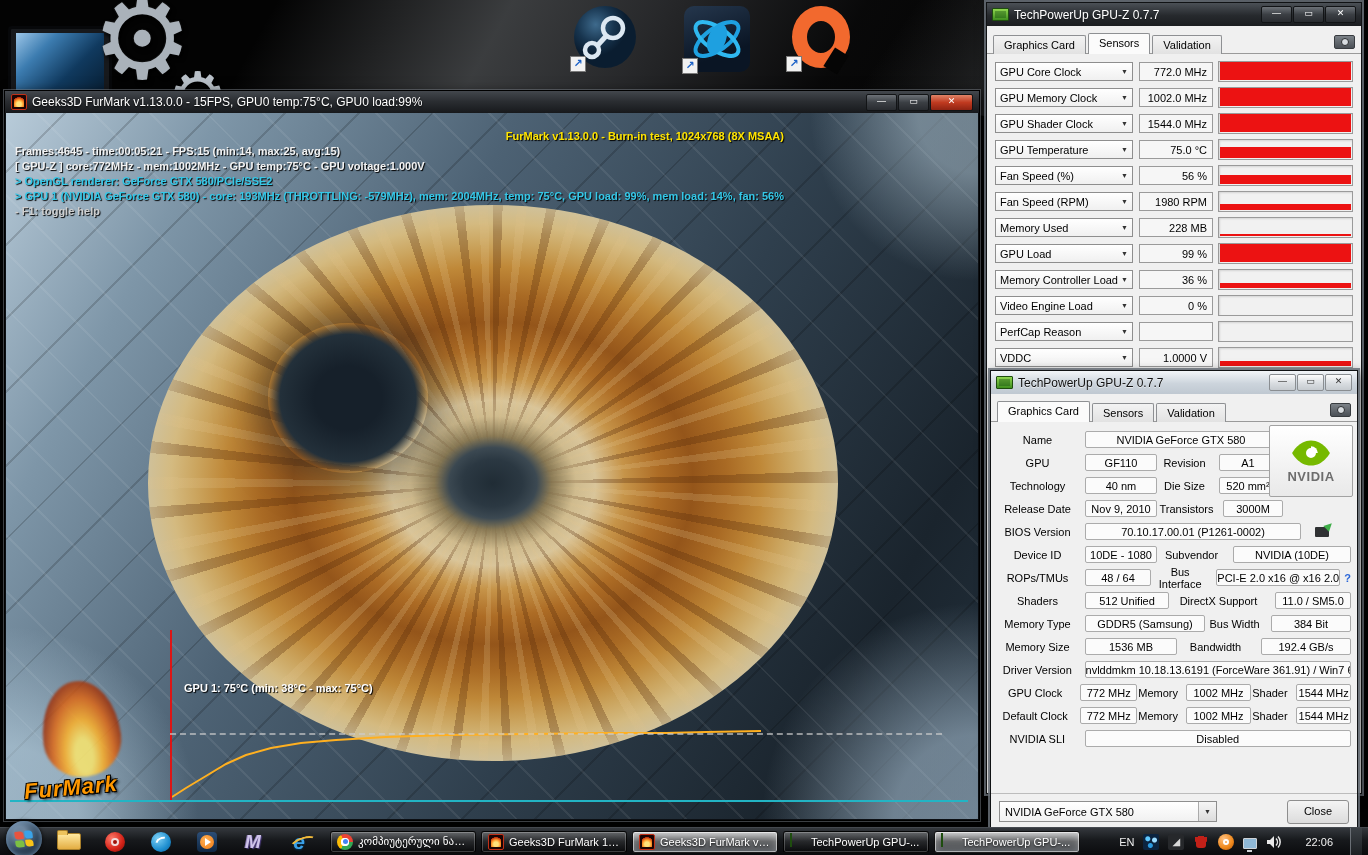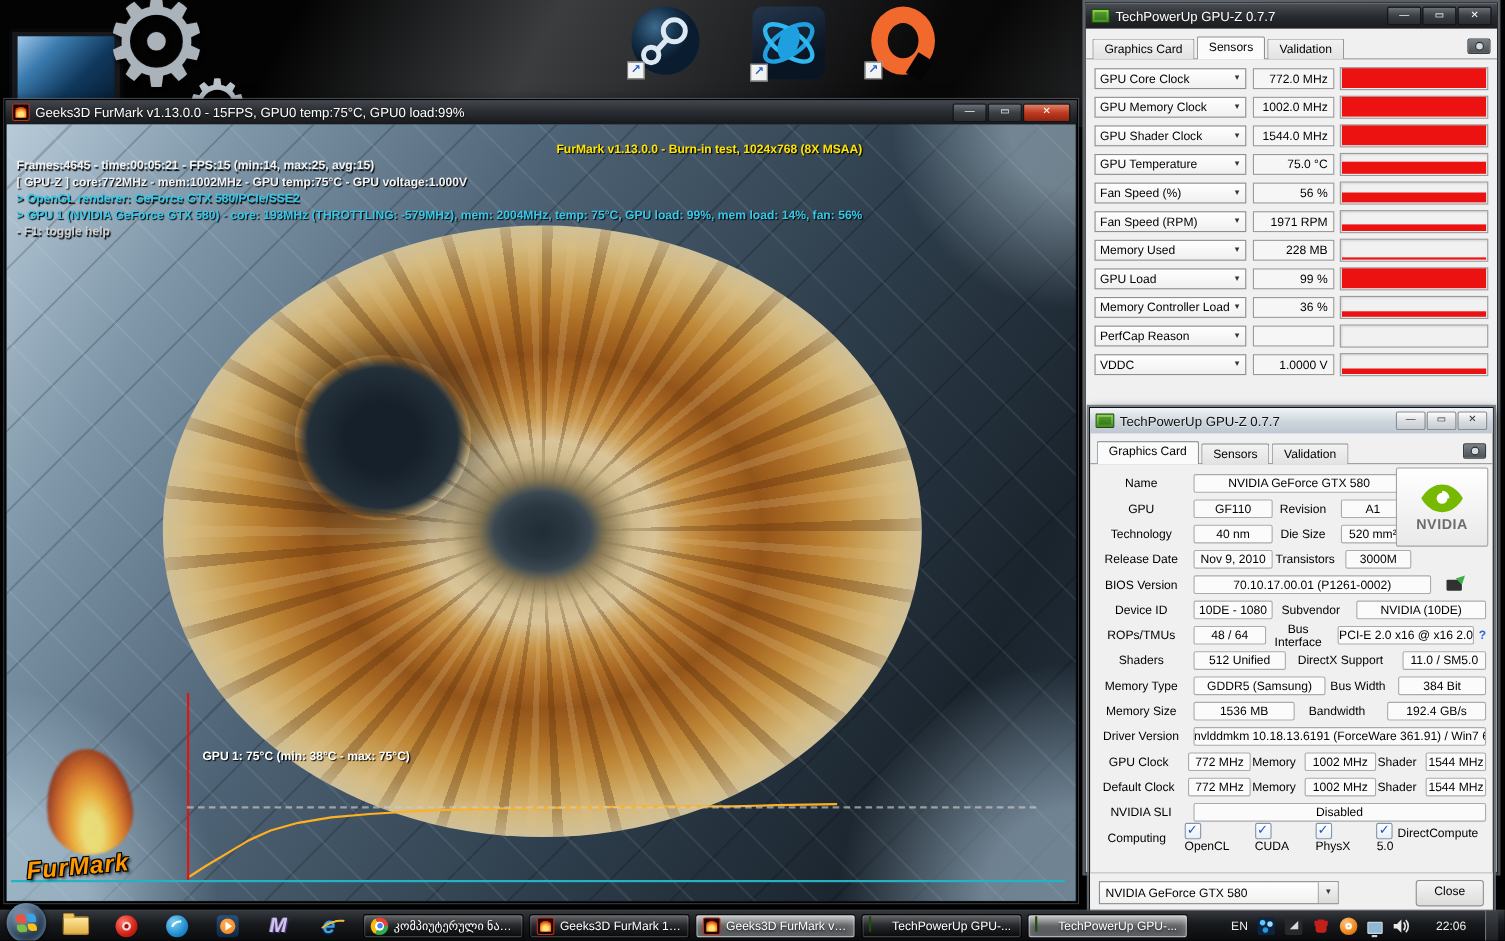--- a/index.html
+++ b/index.html
@@ -358,21 +358,21 @@
       <div class="s-val">56 %</div>
       <div class="s-graph">
           <div class="s-bar" style="height: 46%;"></div>
         </div>
     </div>
     <div class="s-row">
       <div class="s-dd">
           <span>Fan Speed (RPM)</span>
           <span class="arr">▼</span>
         </div>
-      <div class="s-val">1971 RPM</div>
+      <div class="s-val">1980 RPM</div>
       <div class="s-graph">
           <div class="s-bar" style="height: 34%;"></div>
         </div>
     </div>
     <div class="s-row">
       <div class="s-dd">
           <span>Memory Used</span>
           <span class="arr">▼</span>
         </div>
       <div class="s-val">228 MB</div>
@@ -391,20 +391,30 @@
         </div>
     </div>
     <div class="s-row">
       <div class="s-dd">
           <span>Memory Controller Load</span>
           <span class="arr">▼</span>
         </div>
       <div class="s-val">36 %</div>
       <div class="s-graph">
           <div class="s-bar" style="height: 24%;"></div>
+        </div>
+    </div>
+    <div class="s-row">
+      <div class="s-dd">
+          <span>Video Engine Load</span>
+          <span class="arr">▼</span>
+        </div>
+      <div class="s-val">0 %</div>
+      <div class="s-graph">
+          <div class="s-bar" style="height: 0%;"></div>
         </div>
     </div>
     <div class="s-row">
       <div class="s-dd">
           <span>PerfCap Reason</span>
           <span class="arr">▼</span>
         </div>
       <div class="s-val"></div>
       <div class="s-graph">
           <div class="s-bar" style="height: 0%;"></div>
@@ -522,27 +532,20 @@
       <span class="g-lab c1">Default Clock</span>
       <span class="g-box w60">772 MHz</span>
       <span class="g-lab" style="width:52px;">Memory</span>
       <span class="g-box w68">1002 MHz</span>
       <span class="g-lab" style="width:48px;">Shader</span>
       <span class="g-box w58">1544 MHz</span>
     </div>
     <div class="g-row">
       <span class="g-lab c1">NVIDIA SLI</span>
       <span class="g-box w268">Disabled</span>
-    </div>
-    <div class="g-row">
-      <span class="g-lab c1">Computing</span>
-      <span><span class="chk"></span><span>OpenCL</span></span>
-      <span style="margin-left:10px;"><span class="chk"></span><span>CUDA</span></span>
-      <span style="margin-left:10px;"><span class="chk"></span><span>PhysX</span></span>
-      <span style="margin-left:10px;"><span class="chk"></span><span>DirectCompute 5.0</span></span>
     </div>
   </div>
   <div class="g-bottom">
     <div class="g-select">
       <span class="txt">NVIDIA GeForce GTX 580</span>
       <span class="arrbox">▼</span>
     </div>
     <span class="btn">Close</span>
   </div>
 </div>

